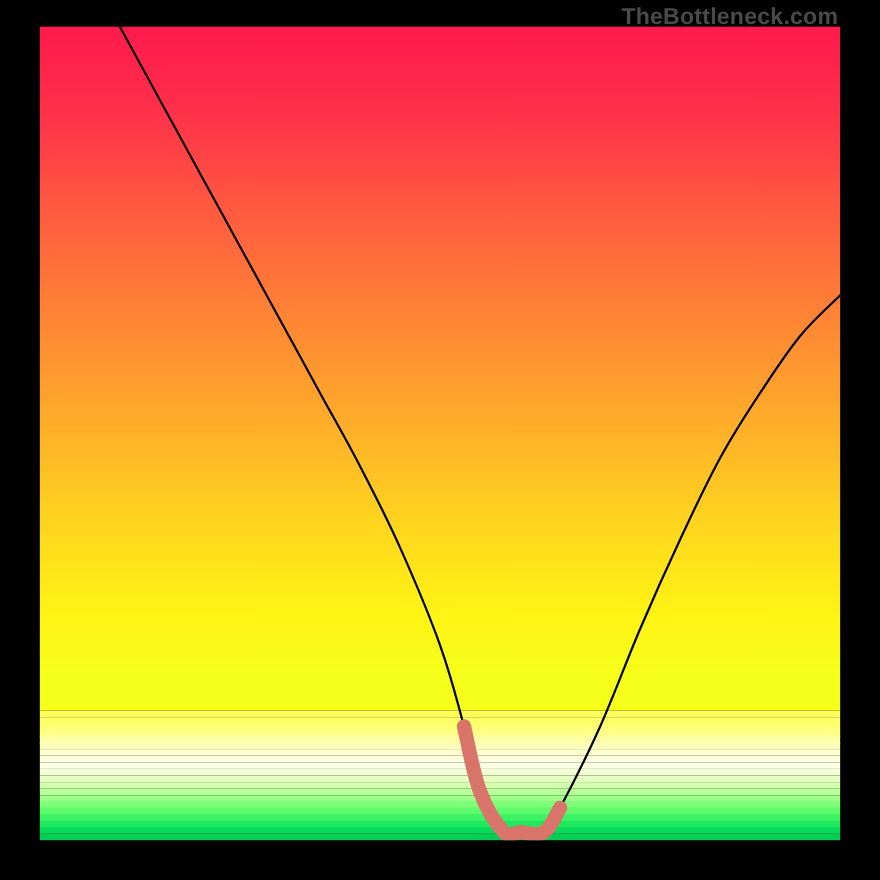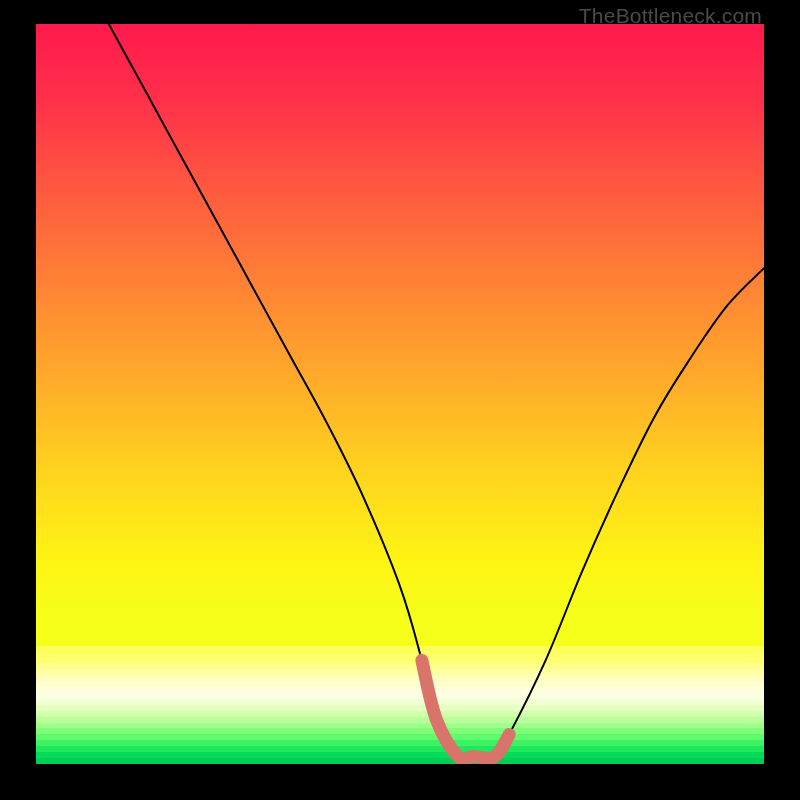--- a/index.html
+++ b/index.html
@@ -34,21 +34,21 @@
     left: 0;
     width: 100%;
   }
   .watermark {
     position: absolute;
     top: 4px;
     right: 38px;
     color: #4a4a4a;
     font-size: 21px;
     letter-spacing: 0.2px;
-    font-weight: 400;
+    font-weight: 700;
   }
   svg.curve {
     position: absolute;
     inset: 0;
     width: 100%;
     height: 100%;
   }
 </style>
 </head>
 <body>

